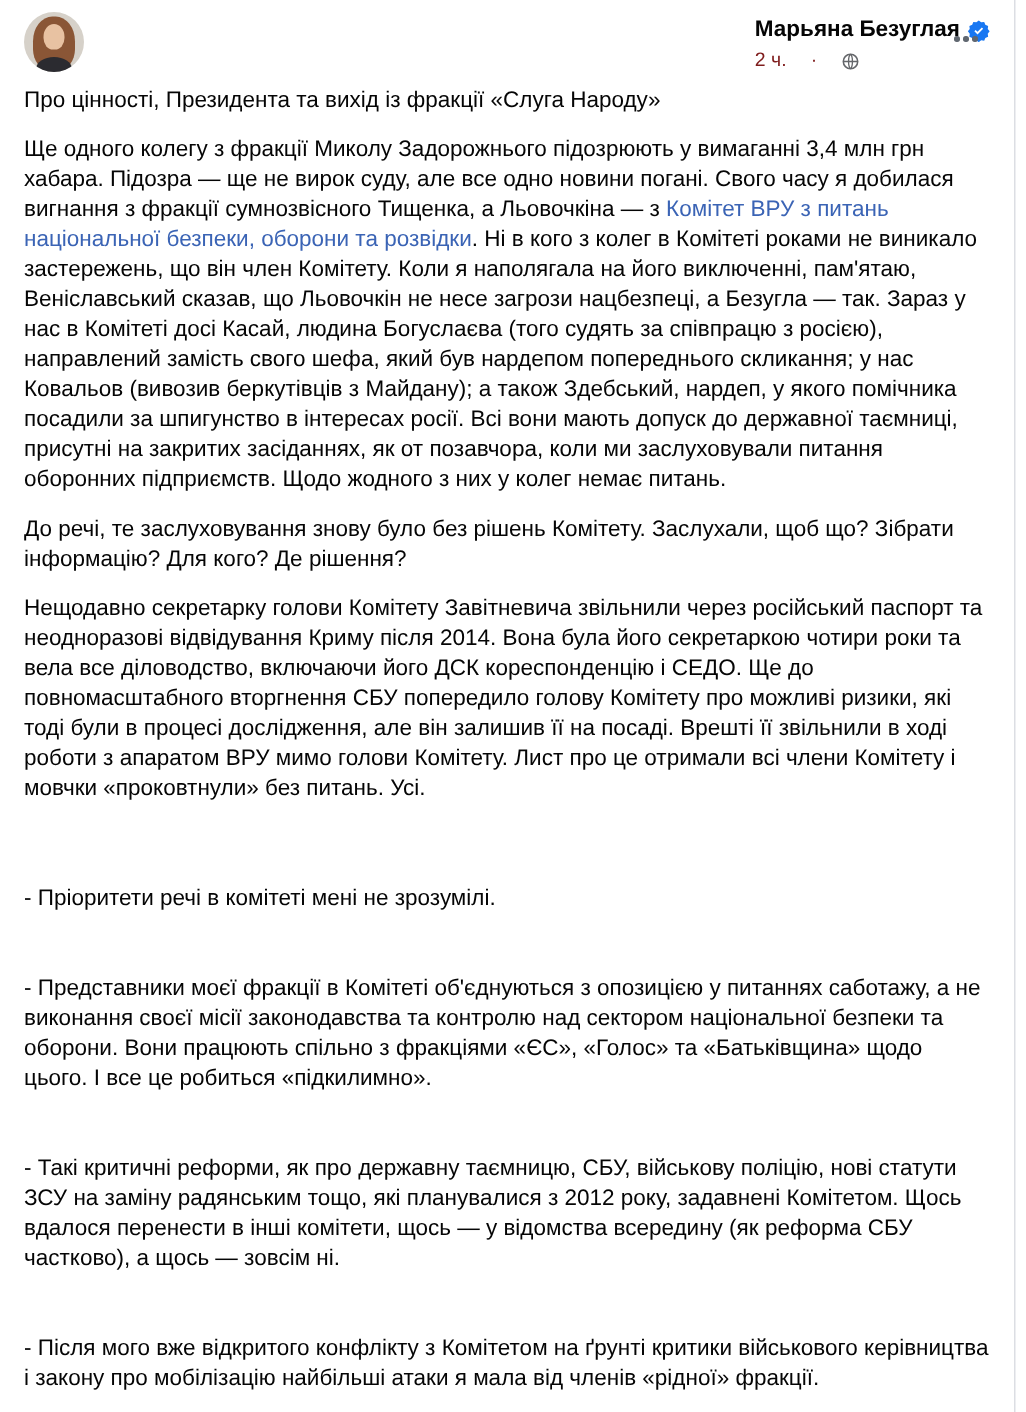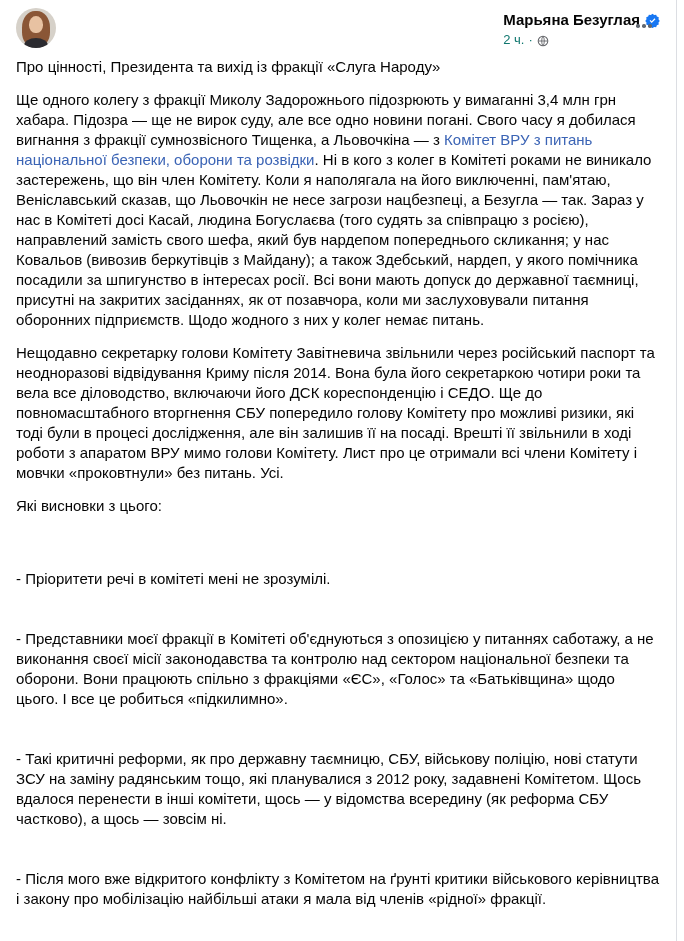--- a/index.html
+++ b/index.html
@@ -43,22 +43,22 @@
     background:#2b2b30; border-radius:50% 50% 0 0;
   }
   .header-meta { margin-left:10px; padding-top:2px; }
   .author-row { display:flex; align-items:center; gap:5px; }
   .author-name {
     font-size:15px; font-weight:700; color:#050505; line-height:19px;
     cursor:pointer;
   }
   .verified { display:inline-flex; margin-top:1px; }
   .time-row {
-    display:flex; align-items:center; gap:4px;
-    font-size:13px; color:#0f766e; margin-top:3px; line-height:16px;
+    display:flex; align-items:center; gap:16px;
+    font-size:13px; color:#7f1d1d; margin-top:3px; line-height:16px;
   }
   .more-btn {
     position:absolute; right:18px; top:18px;
     display:flex; gap:2.5px; align-items:center;
     padding:6px; border-radius:50%; cursor:pointer;
   }
   .more-btn i {
     width:3.6px; height:3.6px; border-radius:50%;
     background:#606770; display:block;
   }
@@ -114,24 +114,24 @@
       <i></i>
     </div>
   </div>
 
   <div class="post-body">
 
     <div class="para">Про цінності, Президента та вихід із фракції «Слуга Народу»</div>
 
     <div class="para"><span>Ще одного колегу з фракції Миколу Задорожнього підозрюють у вимаганні 3,4 млн грн хабара. Підозра — ще не вирок суду, але все одно новини погані. Свого часу я добилася вигнання з фракції сумнозвісного Тищенка, а Льовочкіна — з </span><span class="committee-link">Комітет ВРУ з питань національної безпеки, оборони та розвідки</span><span>. Ні в кого з колег в Комітеті роками не виникало застережень, що він член Комітету. Коли я наполягала на його виключенні, пам'ятаю, Веніславський сказав, що Льовочкін не несе загрози нацбезпеці, а Безугла — так. Зараз у нас в Комітеті досі Касай, людина Богуслаєва (того судять за співпрацю з росією), направлений замість свого шефа, який був нардепом попереднього скликання; у нас Ковальов (вивозив беркутівців з Майдану); а також Здебський, нардеп, у якого помічника посадили за шпигунство в інтересах росії. Всі вони мають допуск до державної таємниці, присутні на закритих засіданнях, як от позавчора, коли ми заслуховували питання оборонних підприємств. Щодо жодного з них у колег немає питань.</span></div>
 
+    <div class="para">До речі, те заслуховування знову було без рішень Комітету. Заслухали, щоб що? Зібрати інформацію? Для кого? Де рішення?</div>
 
     <div class="para">Нещодавно секретарку голови Комітету Завітневича звільнили через російський паспорт та неодноразові відвідування Криму після 2014. Вона була його секретаркою чотири роки та вела все діловодство, включаючи його ДСК кореспонденцію і СЕДО. Ще до повномасштабного вторгнення СБУ попередило голову Комітету про можливі ризики, які тоді були в процесі дослідження, але він залишив її на посаді. Врешті її звільнили в ході роботи з апаратом ВРУ мимо голови Комітету. Лист про це отримали всі члени Комітету і мовчки «проковтнули» без питань. Усі.</div>
 
-    <div class="para">Які висновки з цього:</div>
 
     <div class="para list-block">
       <div>- Пріоритети речі в комітеті мені не зрозумілі.</div>
       <div>- Представники моєї фракції в Комітеті об'єднуються з опозицією у питаннях саботажу, а не виконання своєї місії законодавства та контролю над сектором національної безпеки та оборони. Вони працюють спільно з фракціями «ЄС», «Голос» та «Батьківщина» щодо цього. І все це робиться «підкилимно».</div>
       <div>- Такі критичні реформи, як про державну таємницю, СБУ, військову поліцію, нові статути ЗСУ на заміну радянським тощо, які планувалися з 2012 року, задавнені Комітетом. Щось вдалося перенести в інші комітети, щось — у відомства всередину (як реформа СБУ частково), а щось — зовсім ні.</div>
       <div>- Після мого вже відкритого конфлікту з Комітетом на ґрунті критики військового керівництва і закону про мобілізацію найбільші атаки я мала від членів «рідної» фракції.</div>
     </div>
 
   </div>
 </div>

